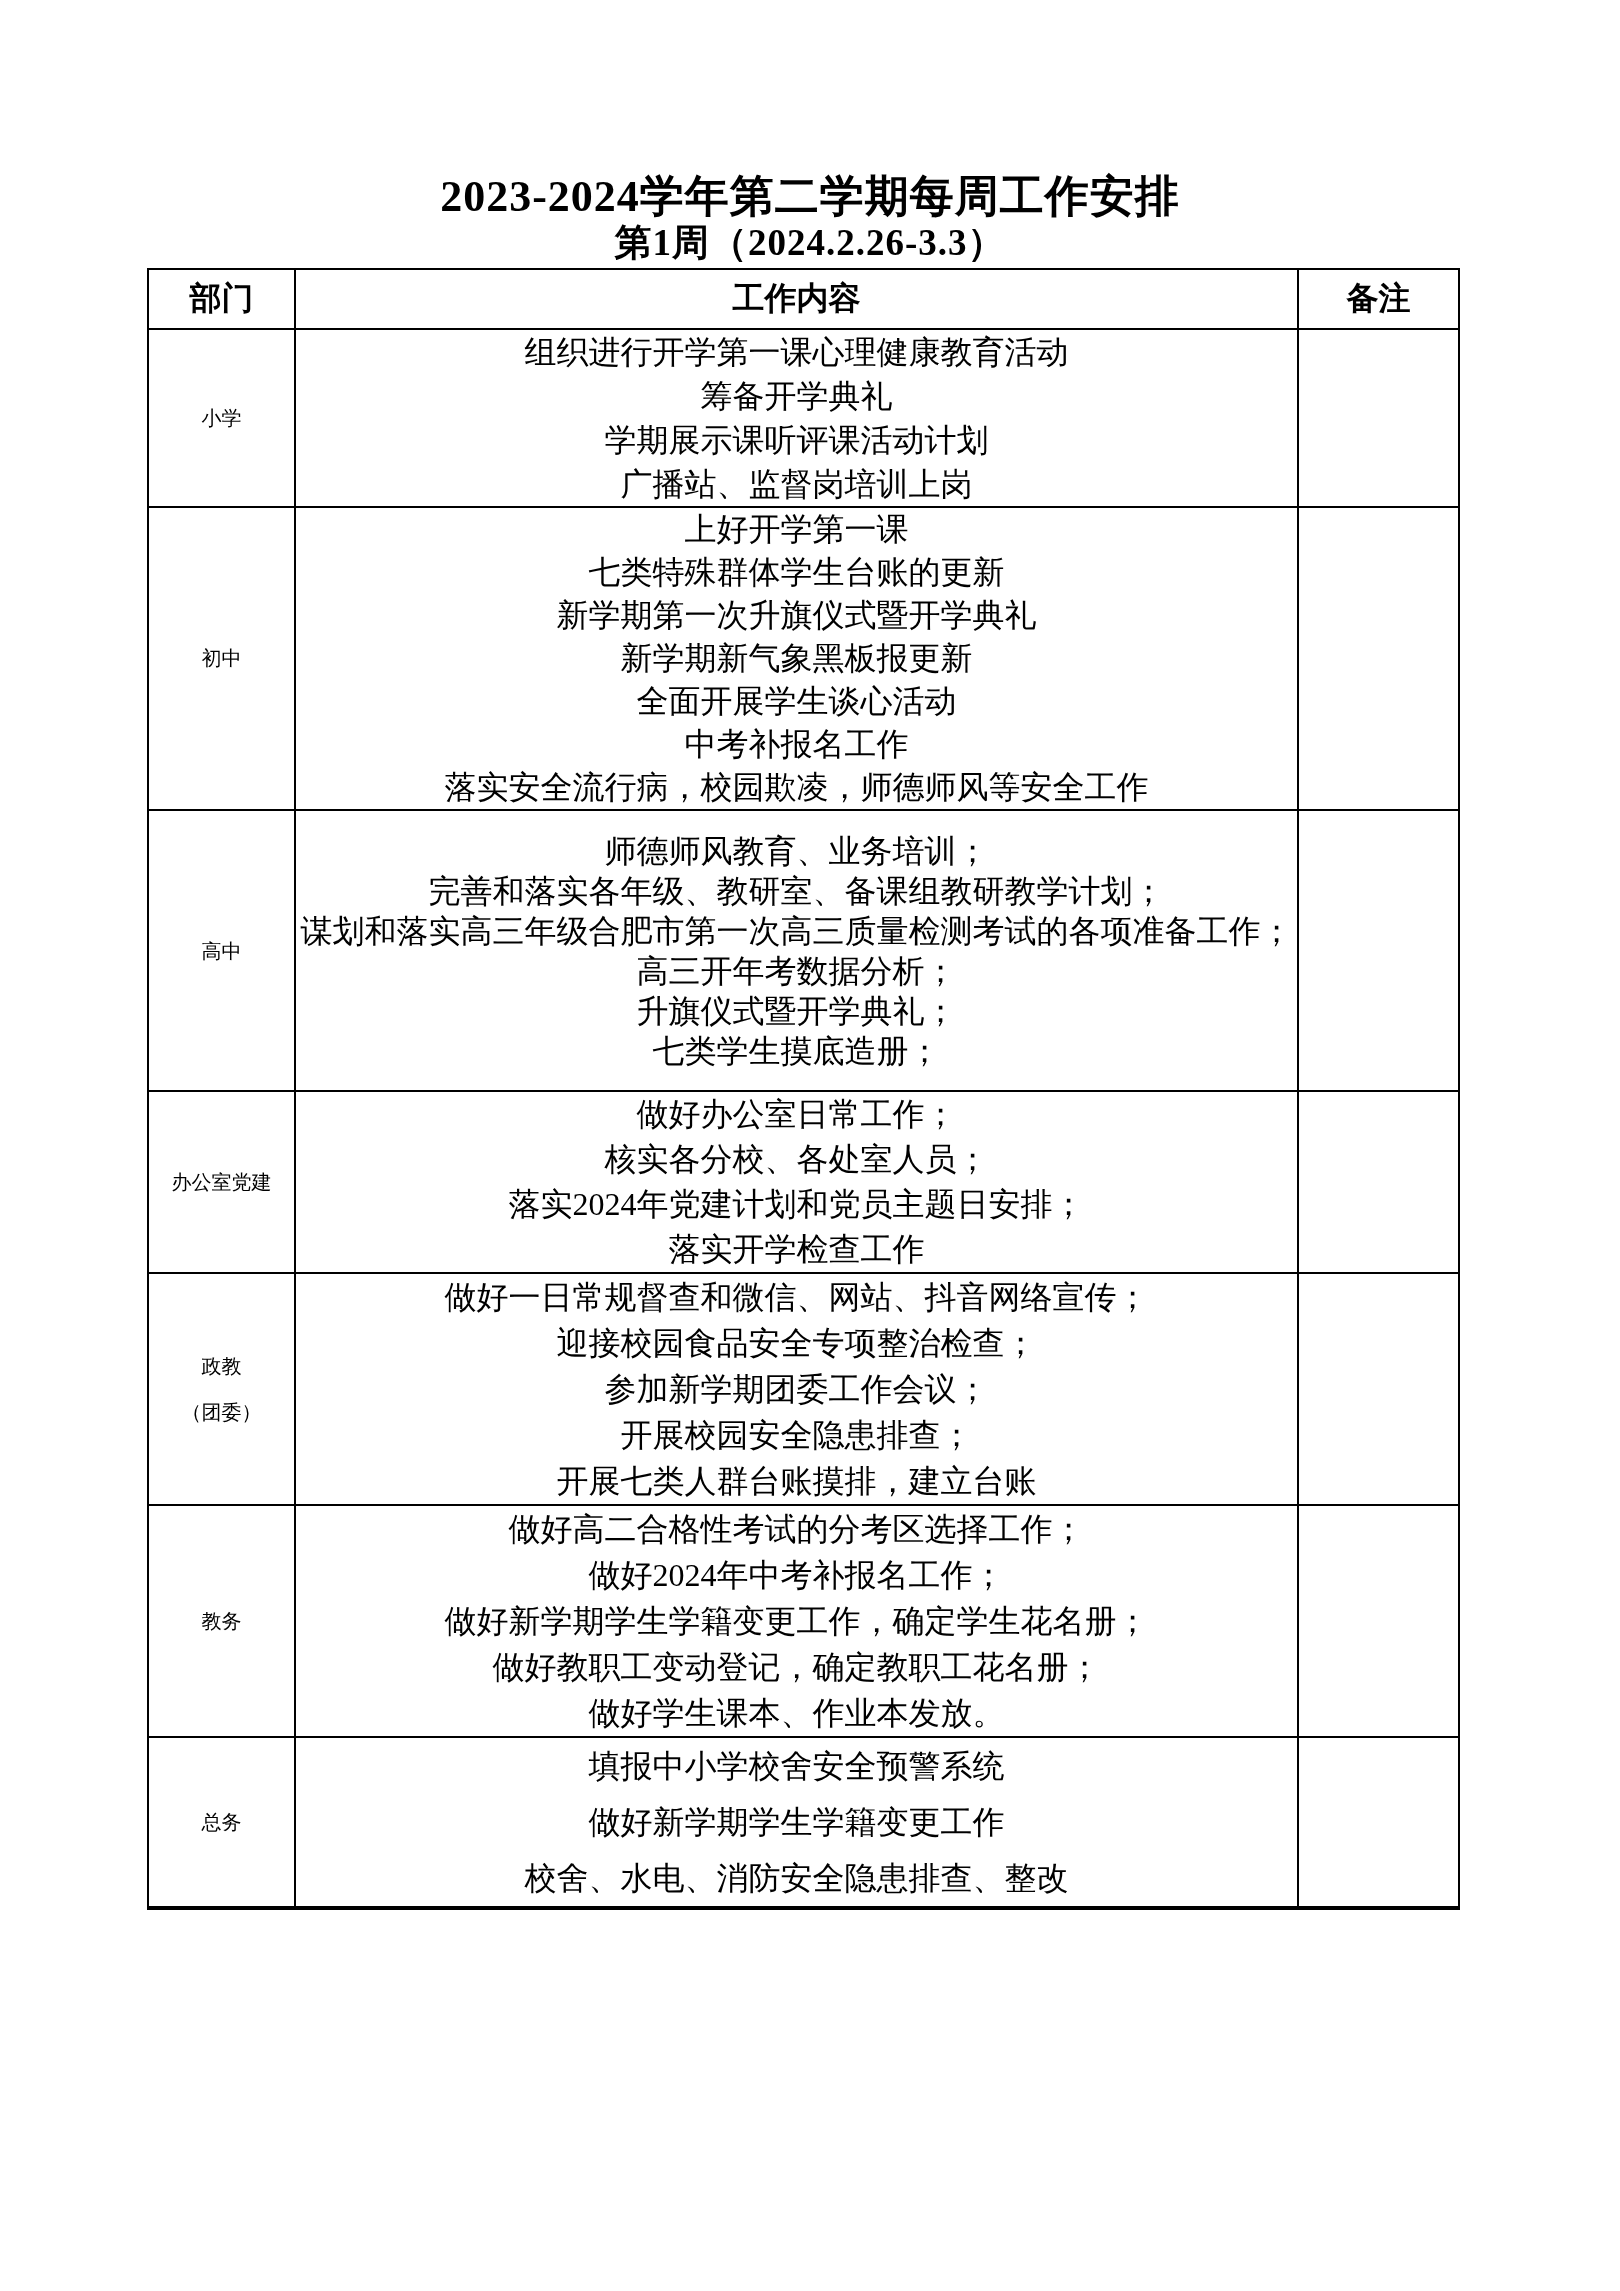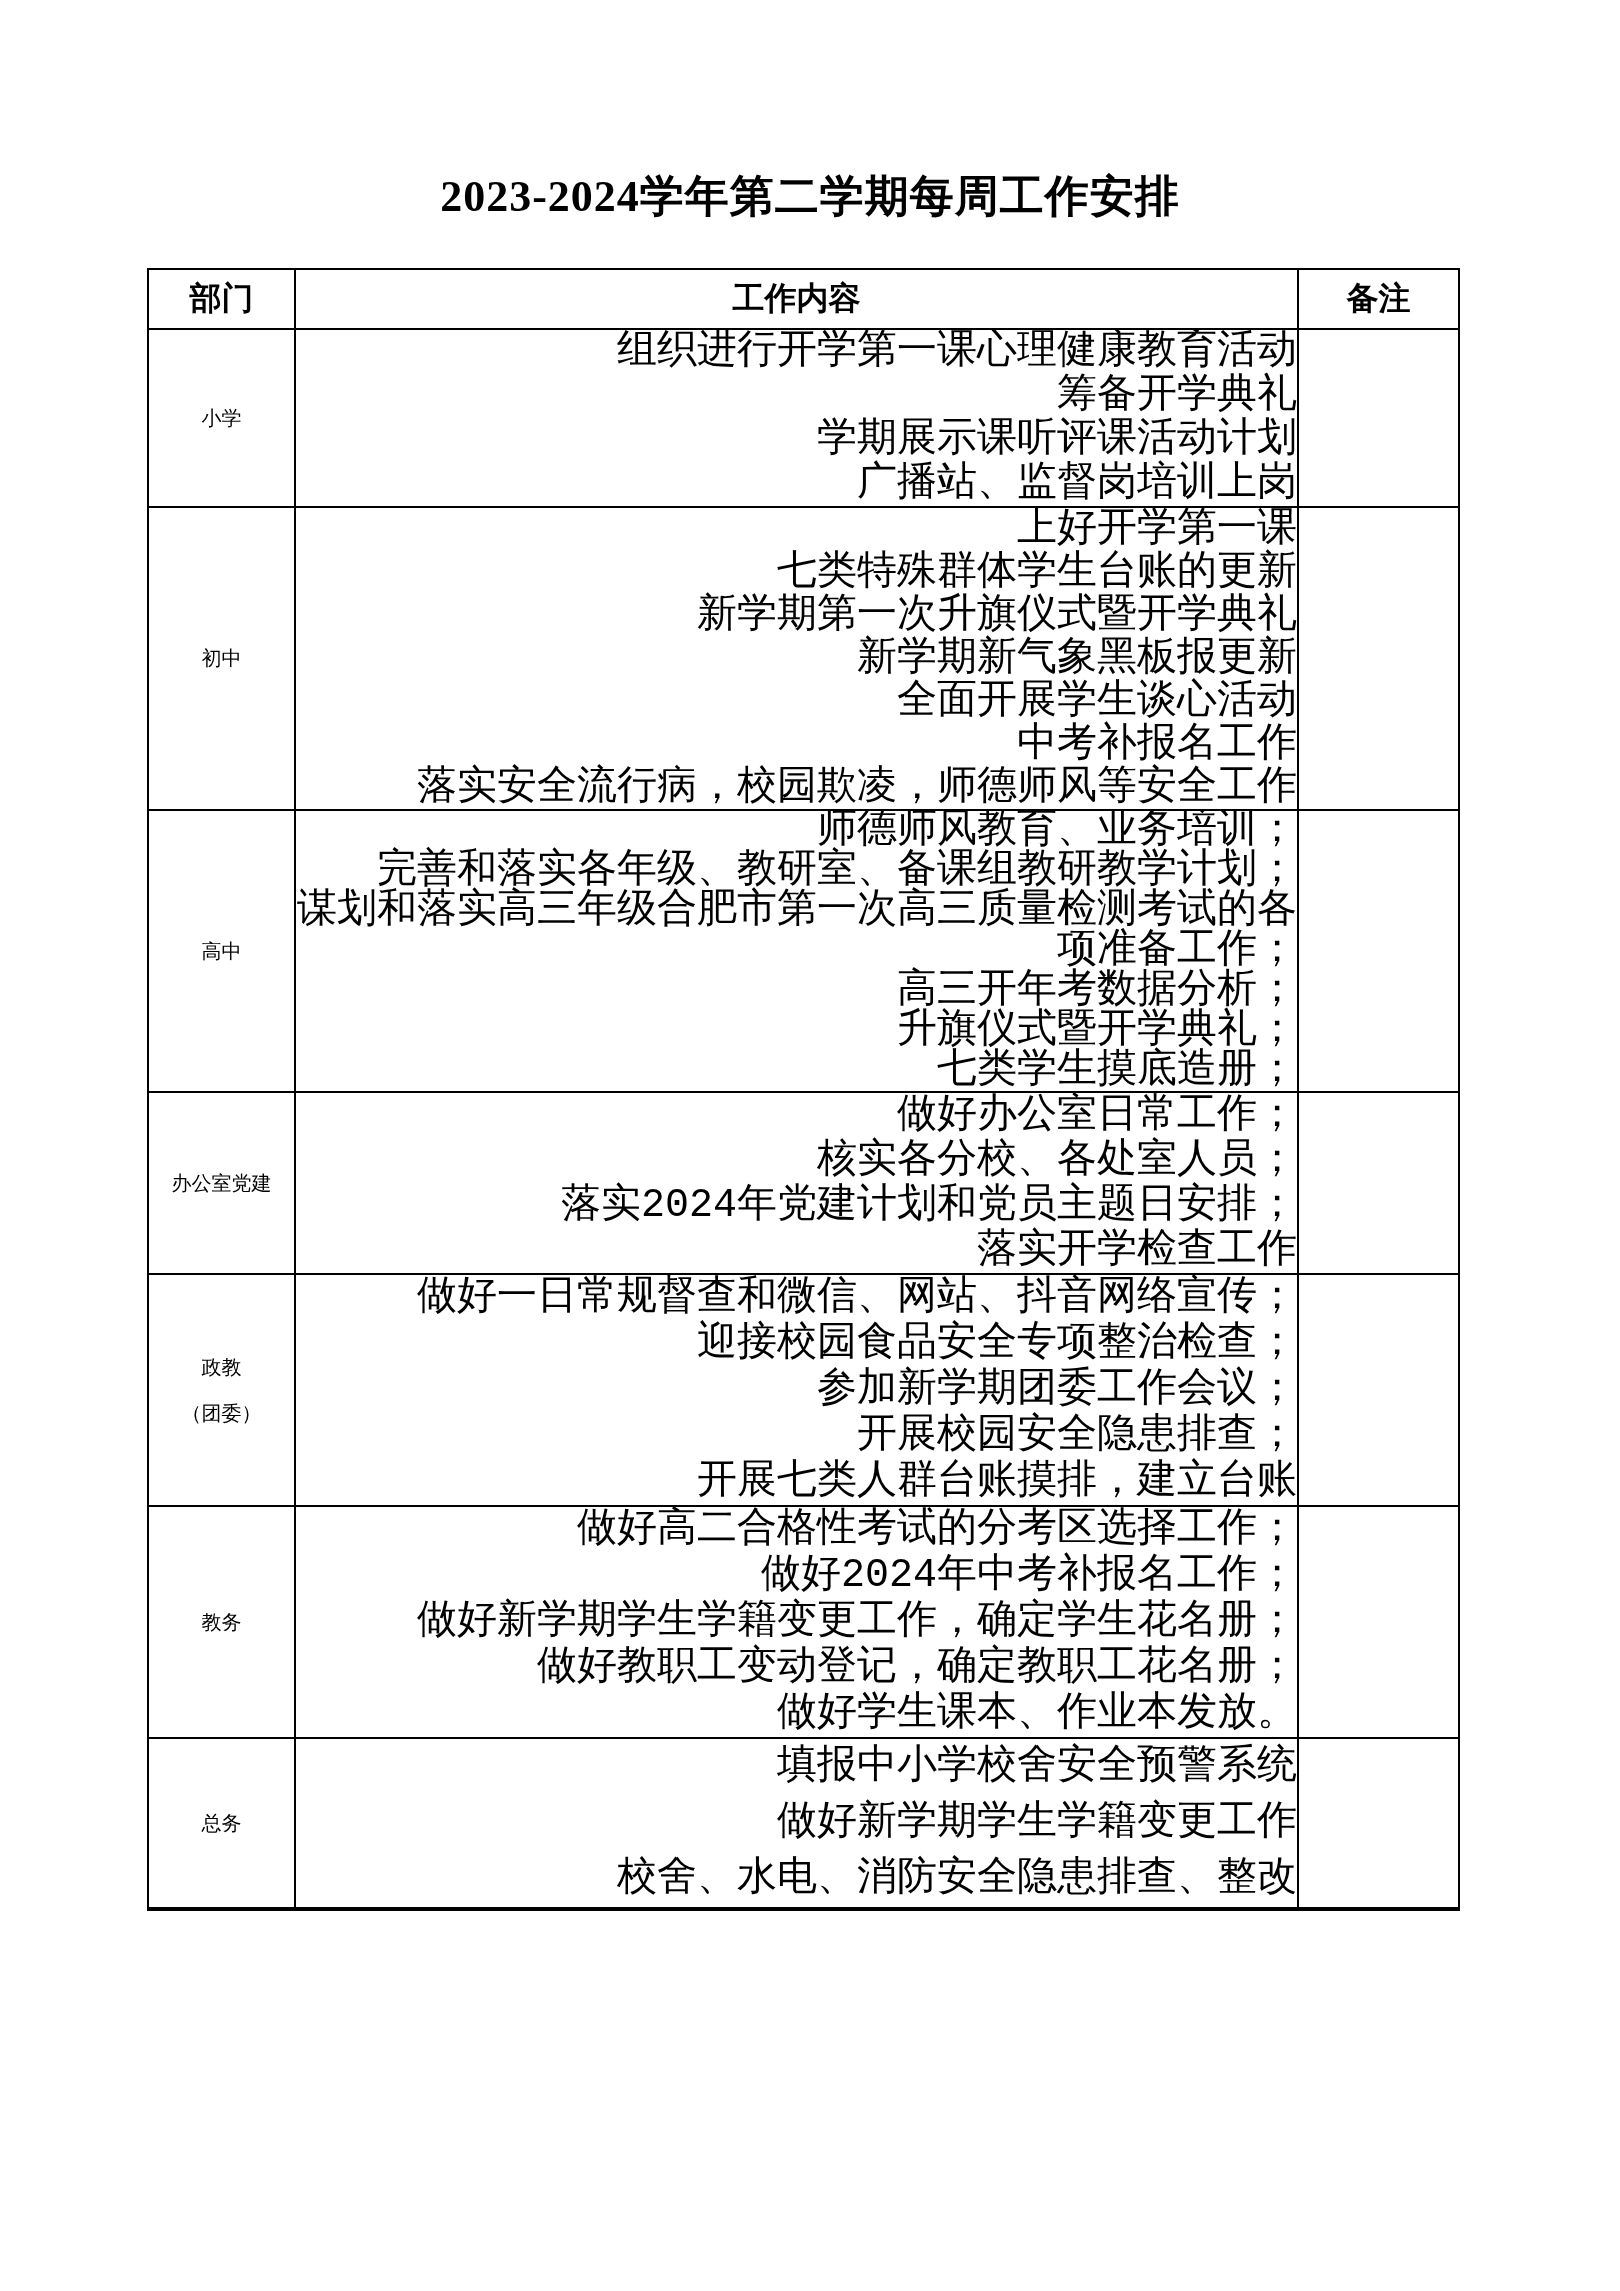--- a/index.html
+++ b/index.html
@@ -58,27 +58,26 @@
     text-align: center;
     vertical-align: middle;
   }
   td.dept {
     text-align: center;
     vertical-align: middle;
     font-size: 20px;
     white-space: pre-line;
   }
   td.content {
-    text-align: right;
+    text-align: center;
     vertical-align: middle;
-    font-size: 40px;
+    font-size: 32px;
     padding: 2px 7.8px 2px 9.8px;
     white-space: pre-line;
     word-break: break-all;
-    font-family: Liberation Mono, monospace;
   }
   td.remark {
     vertical-align: middle;
   }
   .clip {
     display: flex;
     justify-content: center;
     width: 100%;
     overflow: hidden;
     white-space: nowrap;
@@ -90,20 +89,21 @@
   tr.r4 { height: 230px; line-height: 46px; }
   tr.r5 { height: 230px; line-height: 46px; }
   tr.r6 { height: 170px; line-height: 56px; }
   tr.r7 { height: 100px; line-height: 33px; }
 </style>
 </head>
 <body>
 
 <div class="page">
   <div class="doc-title">2023-2024学年第二学期每周工作安排</div>
+  <div class="doc-subtitle">第1周（2024.2.26-3.3）</div>
 
   <table class="schedule">
     <colgroup>
       <col style="width:147px">
       <col style="width:1003px">
       <col style="width:161px">
     </colgroup>
     <tbody>
       <tr class="header-row">
         <th>部门</th>

